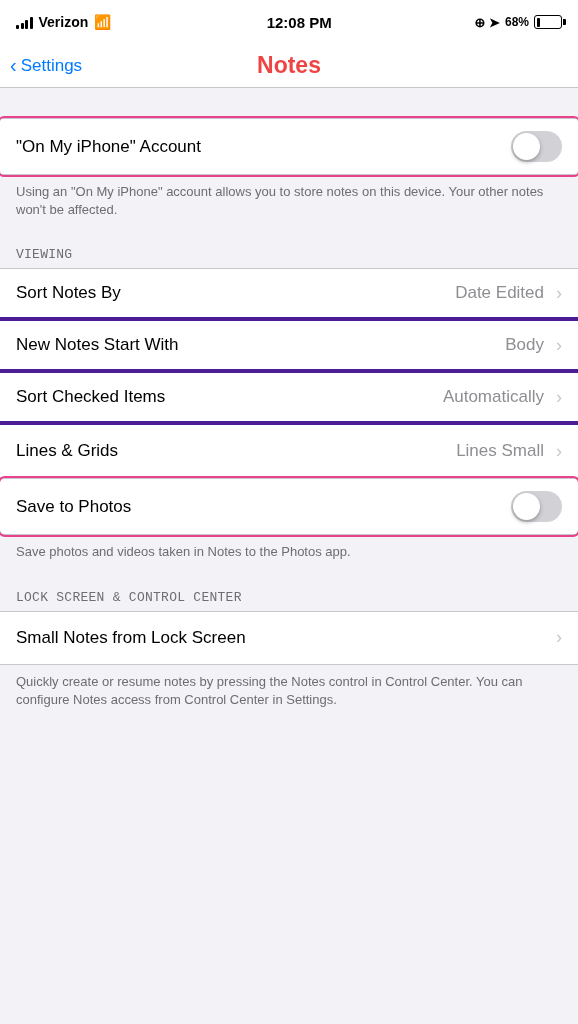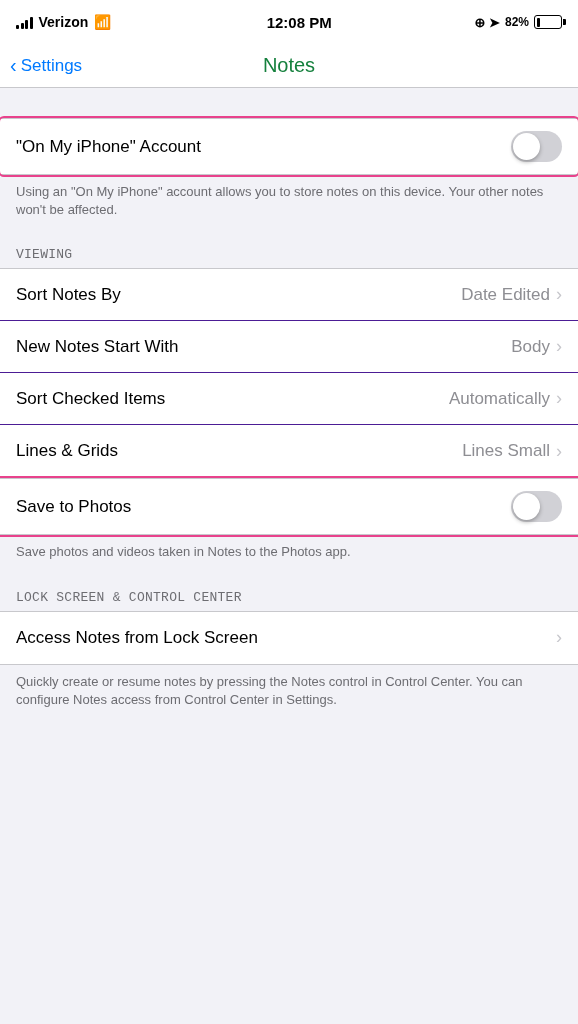--- a/index.html
+++ b/index.html
@@ -107,23 +107,23 @@
       font-size: 17px;
       gap: 4px;
       cursor: pointer;
     }
     .nav-back-chevron {
       font-size: 20px;
       line-height: 1;
       margin-top: -1px;
     }
     .nav-title {
-      font-size: 20px;
-      font-weight: 400;
-      color: #15803d;
+      font-size: 23px;
+      font-weight: 700;
+      color: #ef4444;
     }
 
     
     .content {
       padding-top: 0;
     }
 
     
     .section {
       margin-bottom: 0;
@@ -153,36 +153,36 @@
       border-bottom: 1px solid #c8c8cc;
     }
 
     .table-row {
       display: flex;
       align-items: center;
       justify-content: space-between;
       padding: 12px 16px;
       background: #fff;
       min-height: 52px;
-      border-bottom: 1px solid #4c1d95;
+      border-bottom: 4px solid #4c1d95;
     }
     .table-row:last-child {
       border-bottom: none;
     }
 
     .row-label {
       font-size: 17px;
       color: #000;
       flex: 1;
     }
 
     .row-right {
       display: flex;
       align-items: center;
-      gap: 6px;
+      gap: 12px;
       color: #8e8e93;
       font-size: 17px;
     }
 
     .chevron-right {
       color: #c7c7cc;
       font-size: 18px;
       font-weight: 300;
     }
 
@@ -209,42 +209,42 @@
     }
 
     
     .highlighted-section {
       outline: 2.5px solid #e8428c;
       border-radius: 4px;
       margin: 16px 0 0 0;
     }
     .highlighted-section-media {
       outline: 2.5px solid #e8428c;
-      border-radius: 0;
+      border-radius: 5px;
       margin: 0;
     }
   </style>
 </head>
 <body>
 
 <div class="status-bar">
   <div class="status-bar-left">
     <div class="signal-bars">
       <div class="signal-bar" style="height:4px"></div>
       <div class="signal-bar" style="height:6px"></div>
       <div class="signal-bar" style="height:9px"></div>
       <div class="signal-bar" style="height:12px"></div>
     </div>
     <span>Verizon</span>
     <span class="wifi-icon">📶</span>
   </div>
   <div class="status-bar-center">12:08 PM</div>
   <div class="status-bar-right">
     <span style="font-size:13px;">⊕ ➤</span>
-    <span>82%</span>
+    <span>68%</span>
     <div class="battery-container">
       <div class="battery-body">
         <div class="battery-fill"></div>
       </div>
     </div>
   </div>
 </div>
 
 <div class="nav-bar">
   <div class="nav-back">
@@ -320,21 +320,21 @@
         </div>
       </div>
     </div>
     <div class="section-desc">Save photos and videos taken in Notes to the Photos app.</div>
   </div>
 
   <div class="section">
     <div class="section-header">LOCK SCREEN &amp; CONTROL CENTER</div>
     <div class="table-group">
       <div class="table-row">
-        <span class="row-label">Access Notes from Lock Screen</span>
+        <span class="row-label">Small Notes from Lock Screen</span>
         <div class="row-right">
           <span class="chevron-right">›</span>
         </div>
       </div>
     </div>
     <div class="section-desc">Quickly create or resume notes by pressing the Notes control in Control Center. You can configure Notes access from Control Center in Settings.</div>
   </div>
 
 </div>
 

